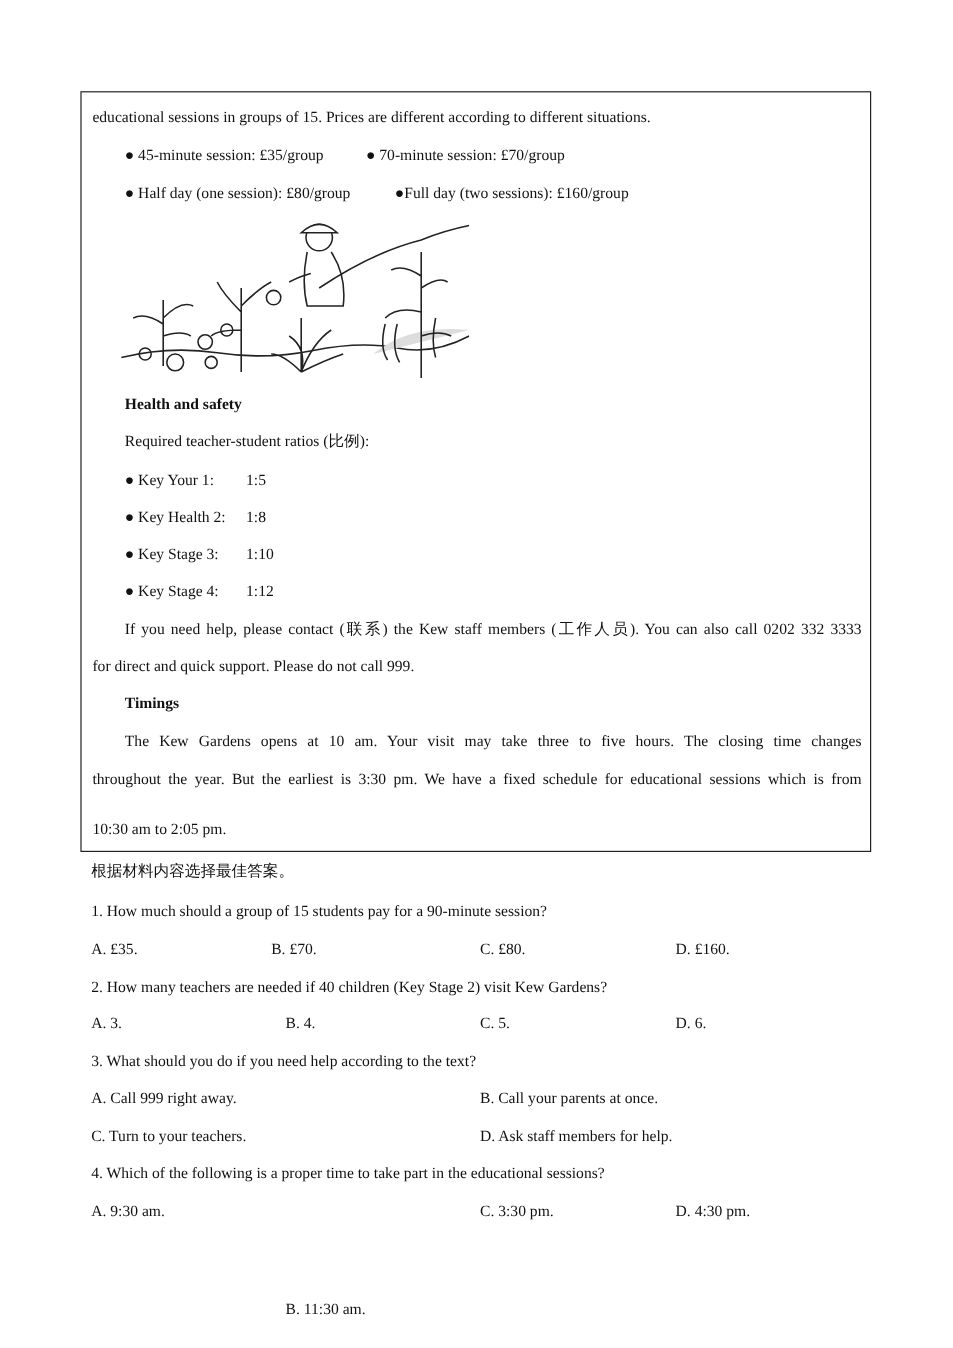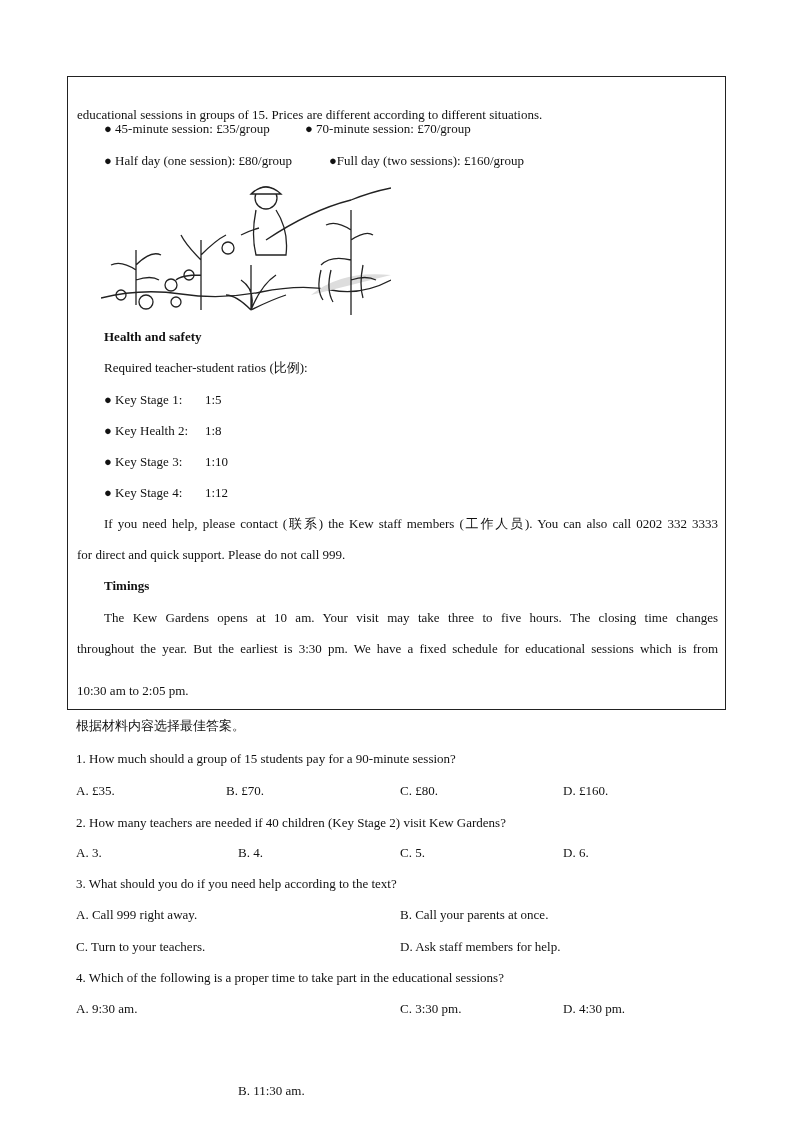--- a/index.html
+++ b/index.html
@@ -11,21 +11,21 @@
   .bold { font-weight: bold; }
   .just { text-align: justify; text-align-last: justify; white-space: normal; }
   .illus { position: absolute; left: 101px; top: 180px; width: 290px; height: 138px; }
   .opt { position: absolute; white-space: nowrap; line-height: 16px; }
 </style>
 </head>
 <body>
 
 <div class="box"></div>
 
-<div class="line" style="left:77px;top:107px;">educational sessions in groups of 15. Prices are different according to different situations.</div>
+<div class="line" style="left:77px;top:90px;">educational sessions in groups of 15. Prices are different according to different situations.</div>
 <div class="line" style="left:104px;top:121px;">● 45-minute session: £35/group</div>
 <div class="line" style="left:305px;top:121px;">● 70-minute session: £70/group</div>
 <div class="line" style="left:104px;top:153px;">● Half day (one session): £80/group</div>
 <div class="line" style="left:329px;top:153px;">●Full day (two sessions): £160/group</div>
 
 <svg class="illus" viewBox="0 0 290 138" fill="none" stroke="#222" stroke-width="1.3">
   <path d="M0 118 Q40 108 80 114 T160 112 T230 110 T290 100"></path>
   <path d="M165 60 Q210 30 250 20 Q270 12 290 8"></path>
   <path d="M210 115 Q240 90 290 95" fill="#ddd" stroke="none"></path>
   <circle cx="165" cy="18" r="11"></circle>
@@ -41,21 +41,21 @@
   <path d="M250 135 L250 30 M250 50 Q235 40 225 45 M250 60 Q265 50 272 55 M250 80 Q230 75 220 85 M250 100 Q265 95 275 100"></path>
   <path d="M220 90 Q215 110 222 120 M230 90 Q225 110 232 122 M262 85 Q258 105 262 118"></path>
   <circle cx="20" cy="115" r="5"></circle>
     <circle cx="45" cy="122" r="7"></circle>
     <circle cx="75" cy="122" r="5"></circle>
 </svg>
 
 <div class="line bold" style="left:104px;top:329px;">Health and safety</div>
 <div class="line" style="left:104px;top:360px;">Required teacher-student ratios (比例):</div>
 
-<div class="line" style="left:104px;top:392px;">● Key Stage 1:</div>
+<div class="line" style="left:104px;top:392px;">● Key Your 1:</div>
 <div class="line" style="left:205px;top:392px;">1:5</div>
 <div class="line" style="left:104px;top:423px;">● Key Health 2:</div>
 <div class="line" style="left:205px;top:423px;">1:8</div>
 <div class="line" style="left:104px;top:454px;">● Key Stage 3:</div>
 <div class="line" style="left:205px;top:454px;">1:10</div>
 <div class="line" style="left:104px;top:485px;">● Key Stage 4:</div>
 <div class="line" style="left:205px;top:485px;">1:12</div>
 
 <div class="line just" style="left:104px;top:516px;width:614px;">If you need help, please contact (联系) the Kew staff members (工作人员). You can also call 0202 332 3333</div>
 <div class="line" style="left:77px;top:547px;">for direct and quick support. Please do not call 999.</div>

